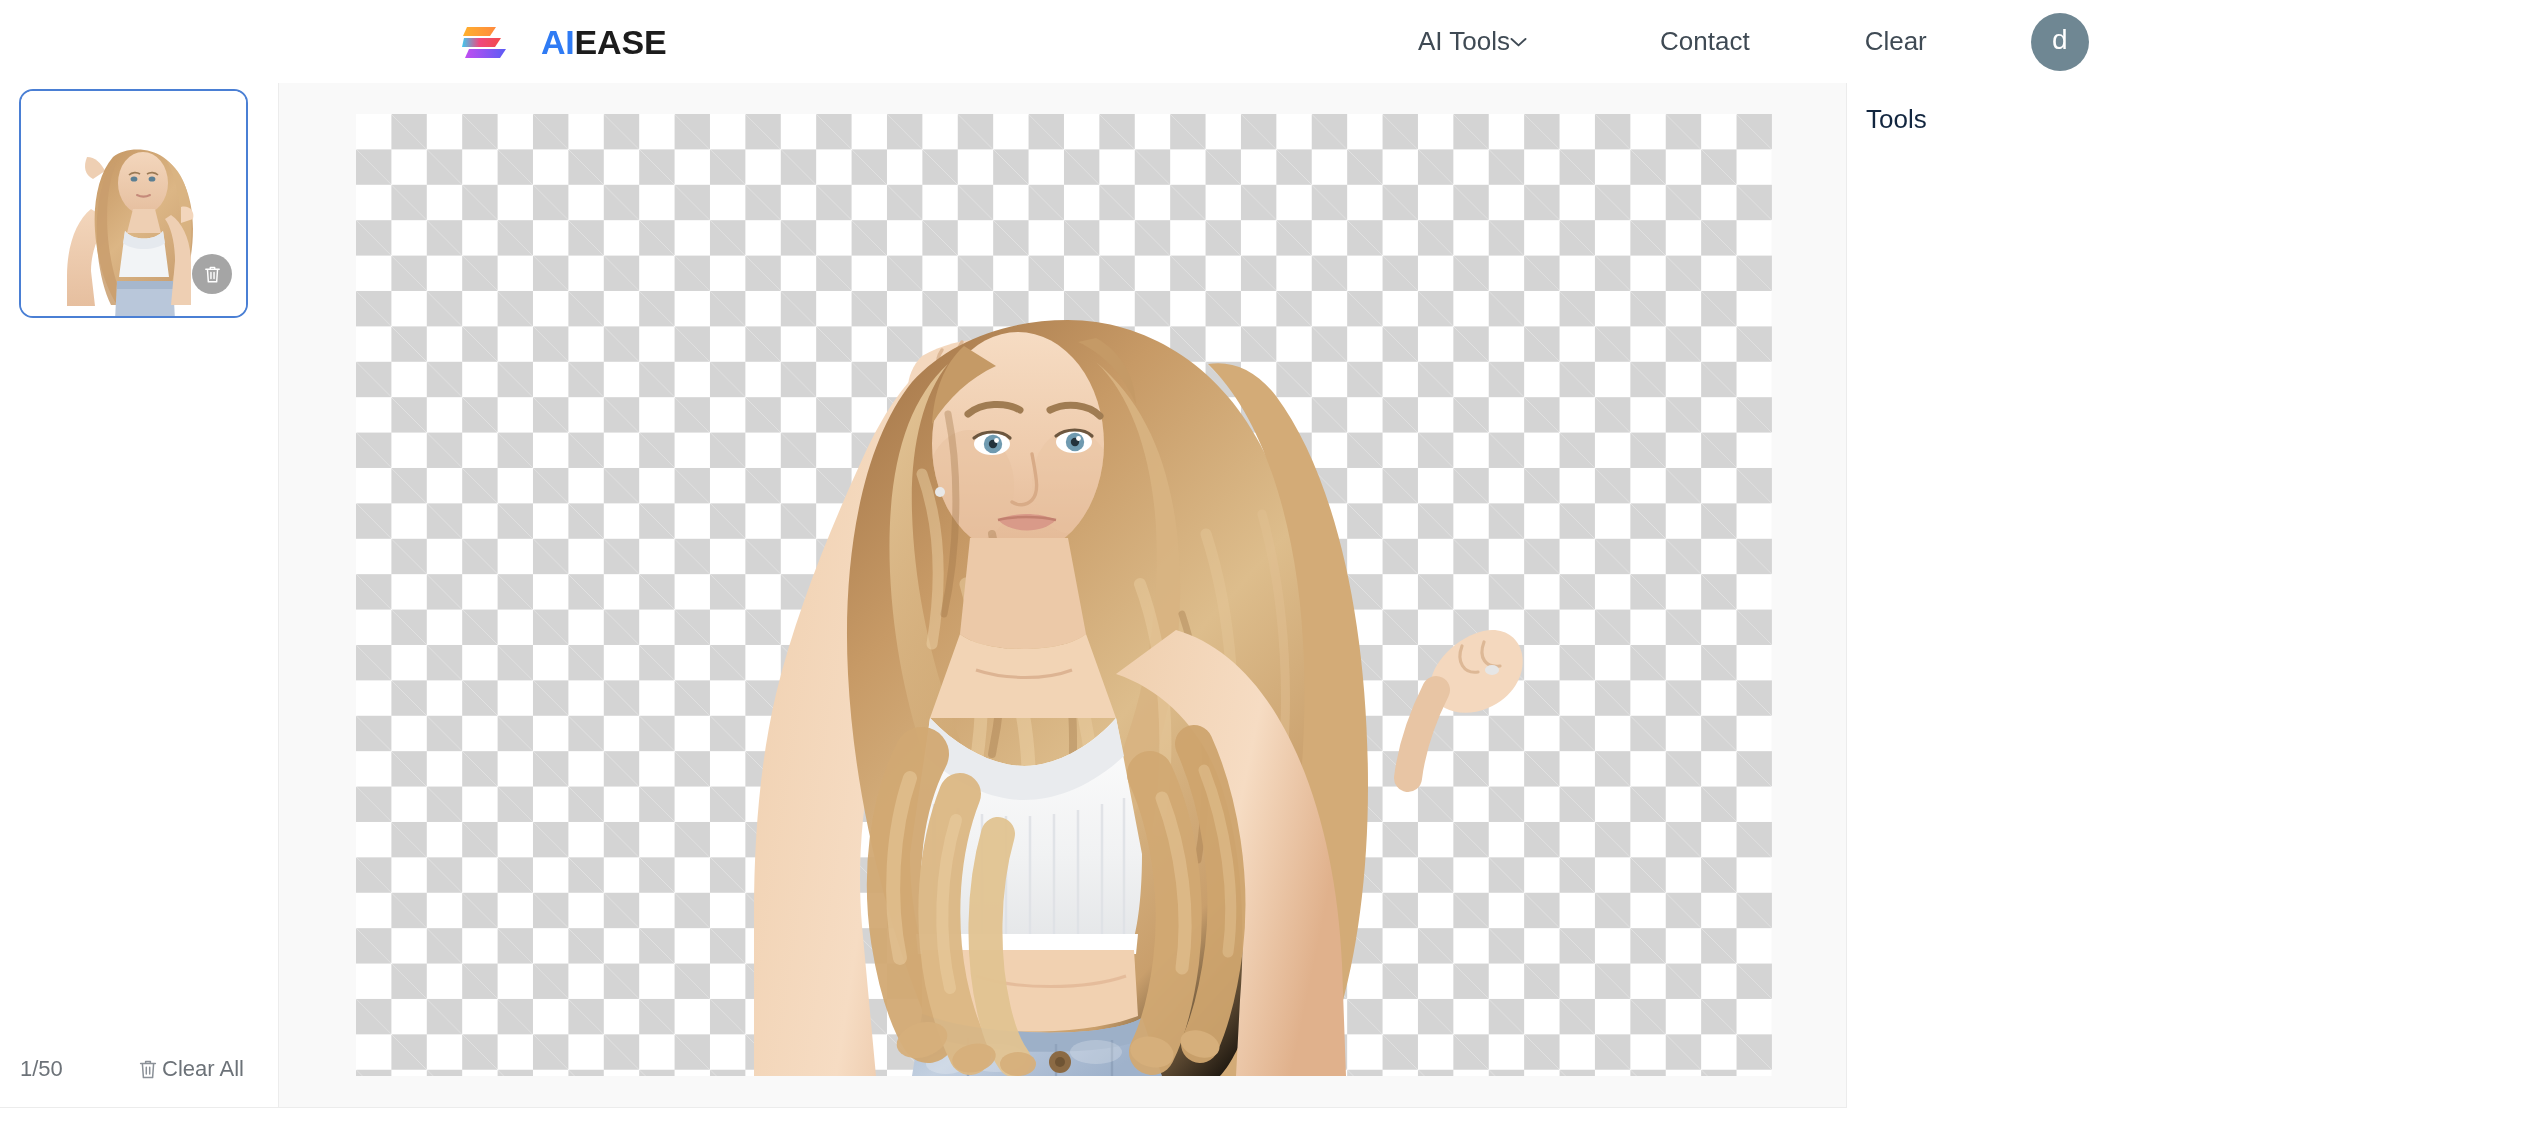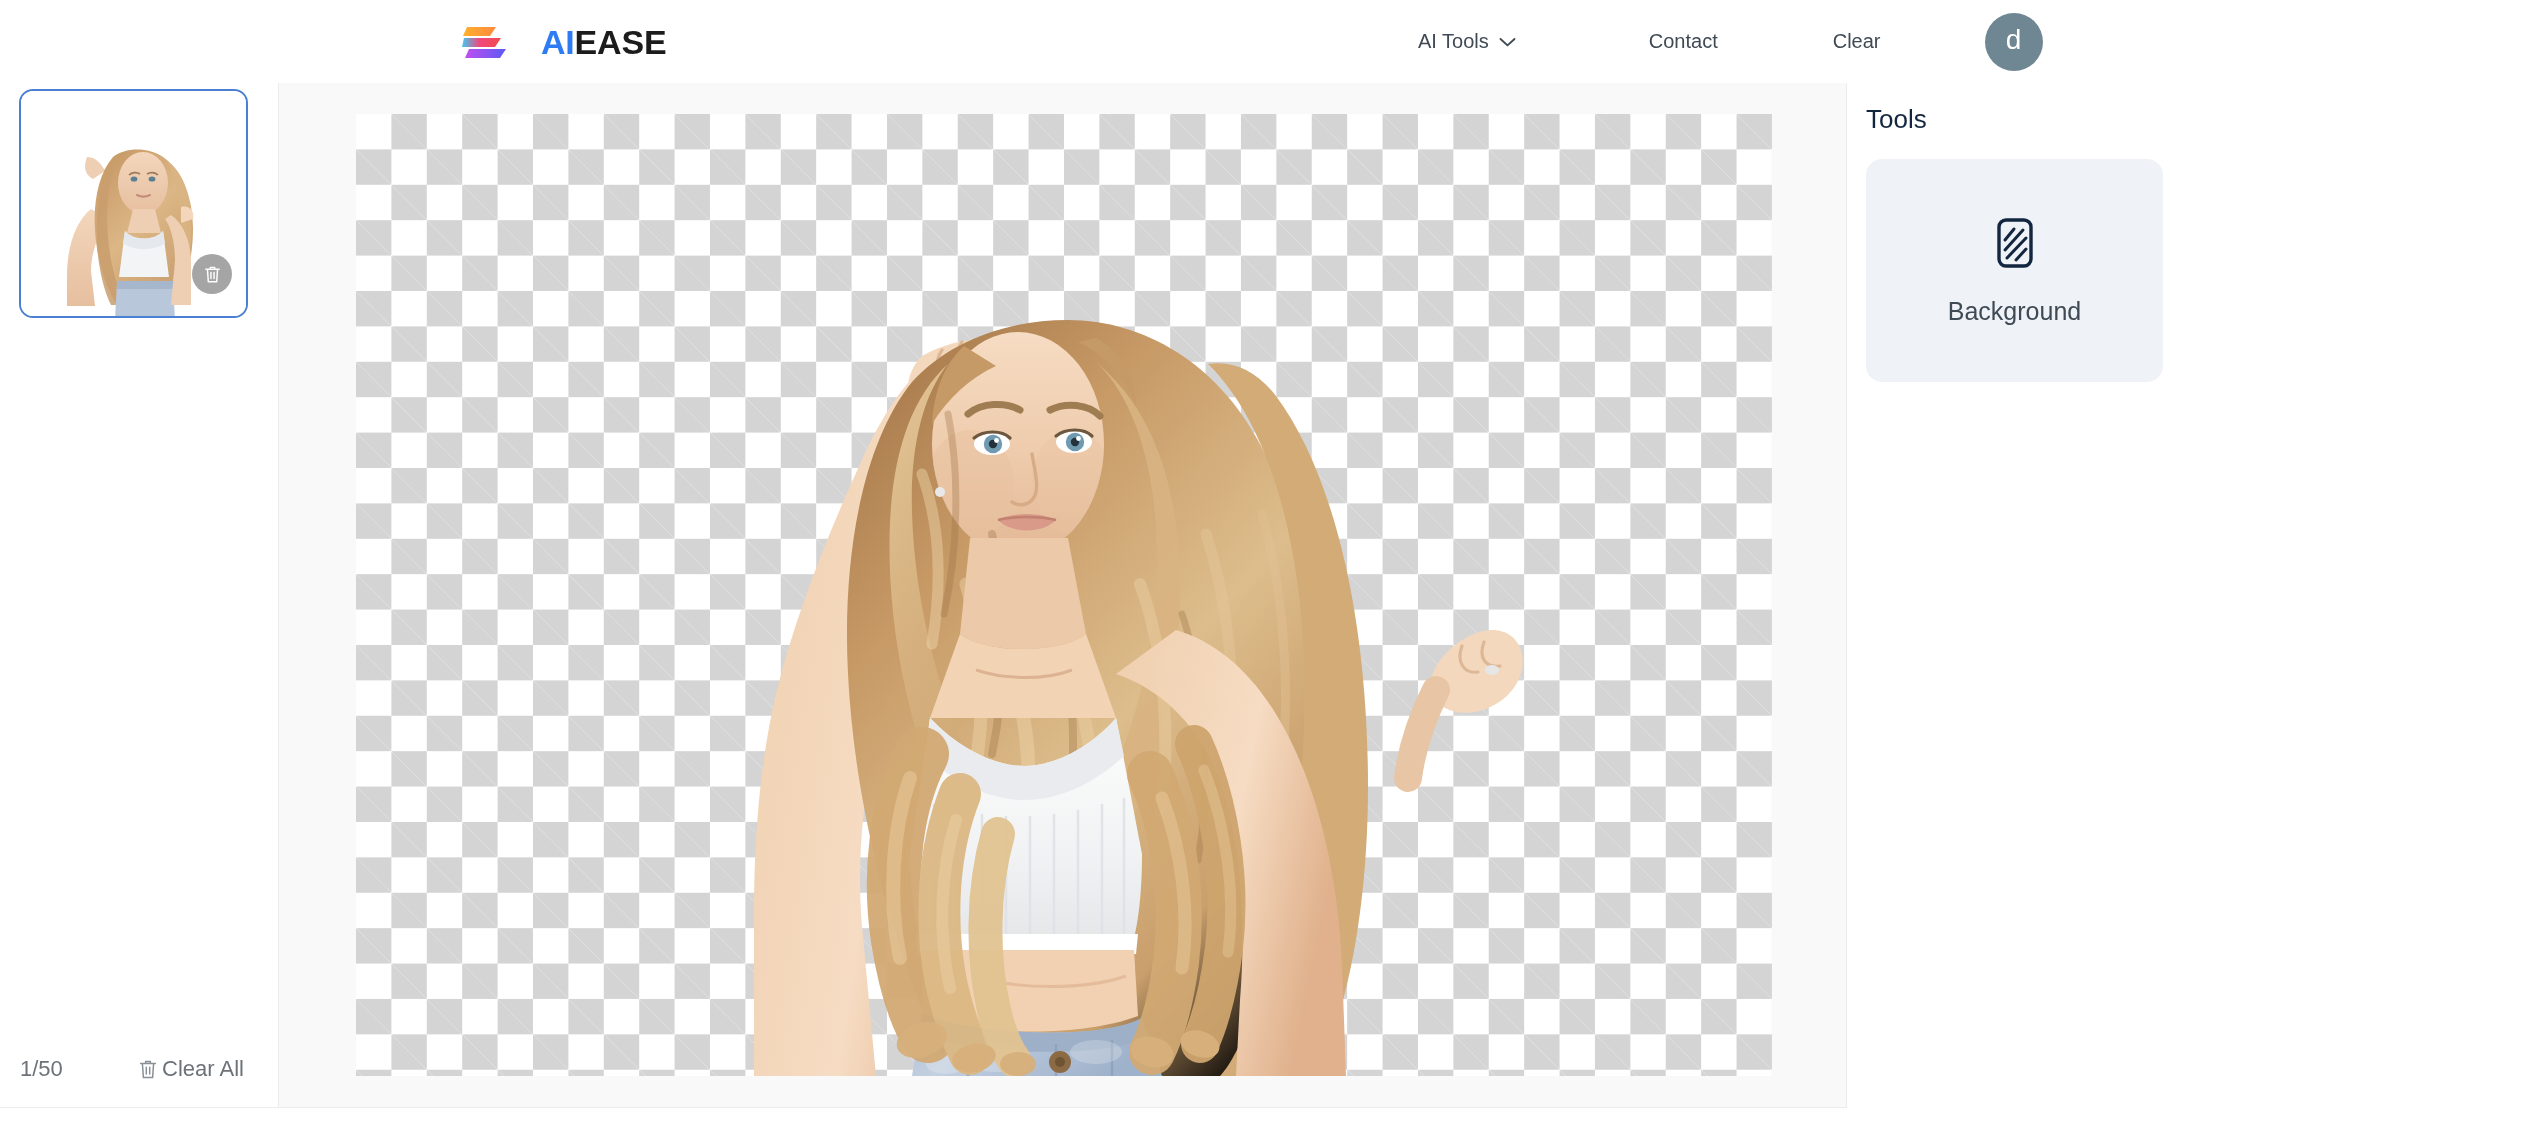--- a/index.html
+++ b/index.html
@@ -29,22 +29,22 @@
   }
   .logo-text .ai { color: #2f7bf4; }
   .logo-text .ease { color: #1c1c1c; }
 
   .nav {
     position: absolute; left: 1418px; top: 50%;
     transform: translateY(-50%);
     display: flex; align-items: center;
   }
   .nav-item {
-    font-size: 20px; color: #3f4a54;
-    display: flex; align-items: center; gap: 10px;
+    font-size: 26px; color: #3f4a54;
+    display: flex; align-items: center; 
     cursor: pointer; white-space: nowrap;
   }
   .nav-gap-1 { width: 133px; }
   .nav-gap-2 { width: 115px; }
   .nav-gap-3 { width: 104px; }
   .chev { width: 17px; height: 10px; display: block; }
 
   .avatar {
     width: 58px; height: 58px; border-radius: 50%;
     background: #6f8793; color: #ffffff;
@@ -451,28 +451,16 @@
     </svg>
 
   </div>
 </div>
 
 <div class="tools-panel">
   <div class="tools-title">Tools</div>
 
   <div class="tool-cards">
 
-    <div class="tool-card">
-      <svg class="tool-icon" viewBox="0 0 54 54">
-        <rect x="11" y="4" width="32" height="46" rx="7" ry="7" fill="none" stroke="#12263f" stroke-width="3.4"></rect>
-        <g stroke="#12263f" stroke-width="3" stroke-linecap="round">
-          <path d="M17 24 L26 13"></path>
-          <path d="M17 34 L35 14"></path>
-          <path d="M19 42 L38 22"></path>
-          <path d="M28 44 L38 33"></path>
-        </g>
-      </svg>
-      <div class="tool-label">Background</div>
-    </div>
 
 
   </div>
 </div>
 
 </body></html>

